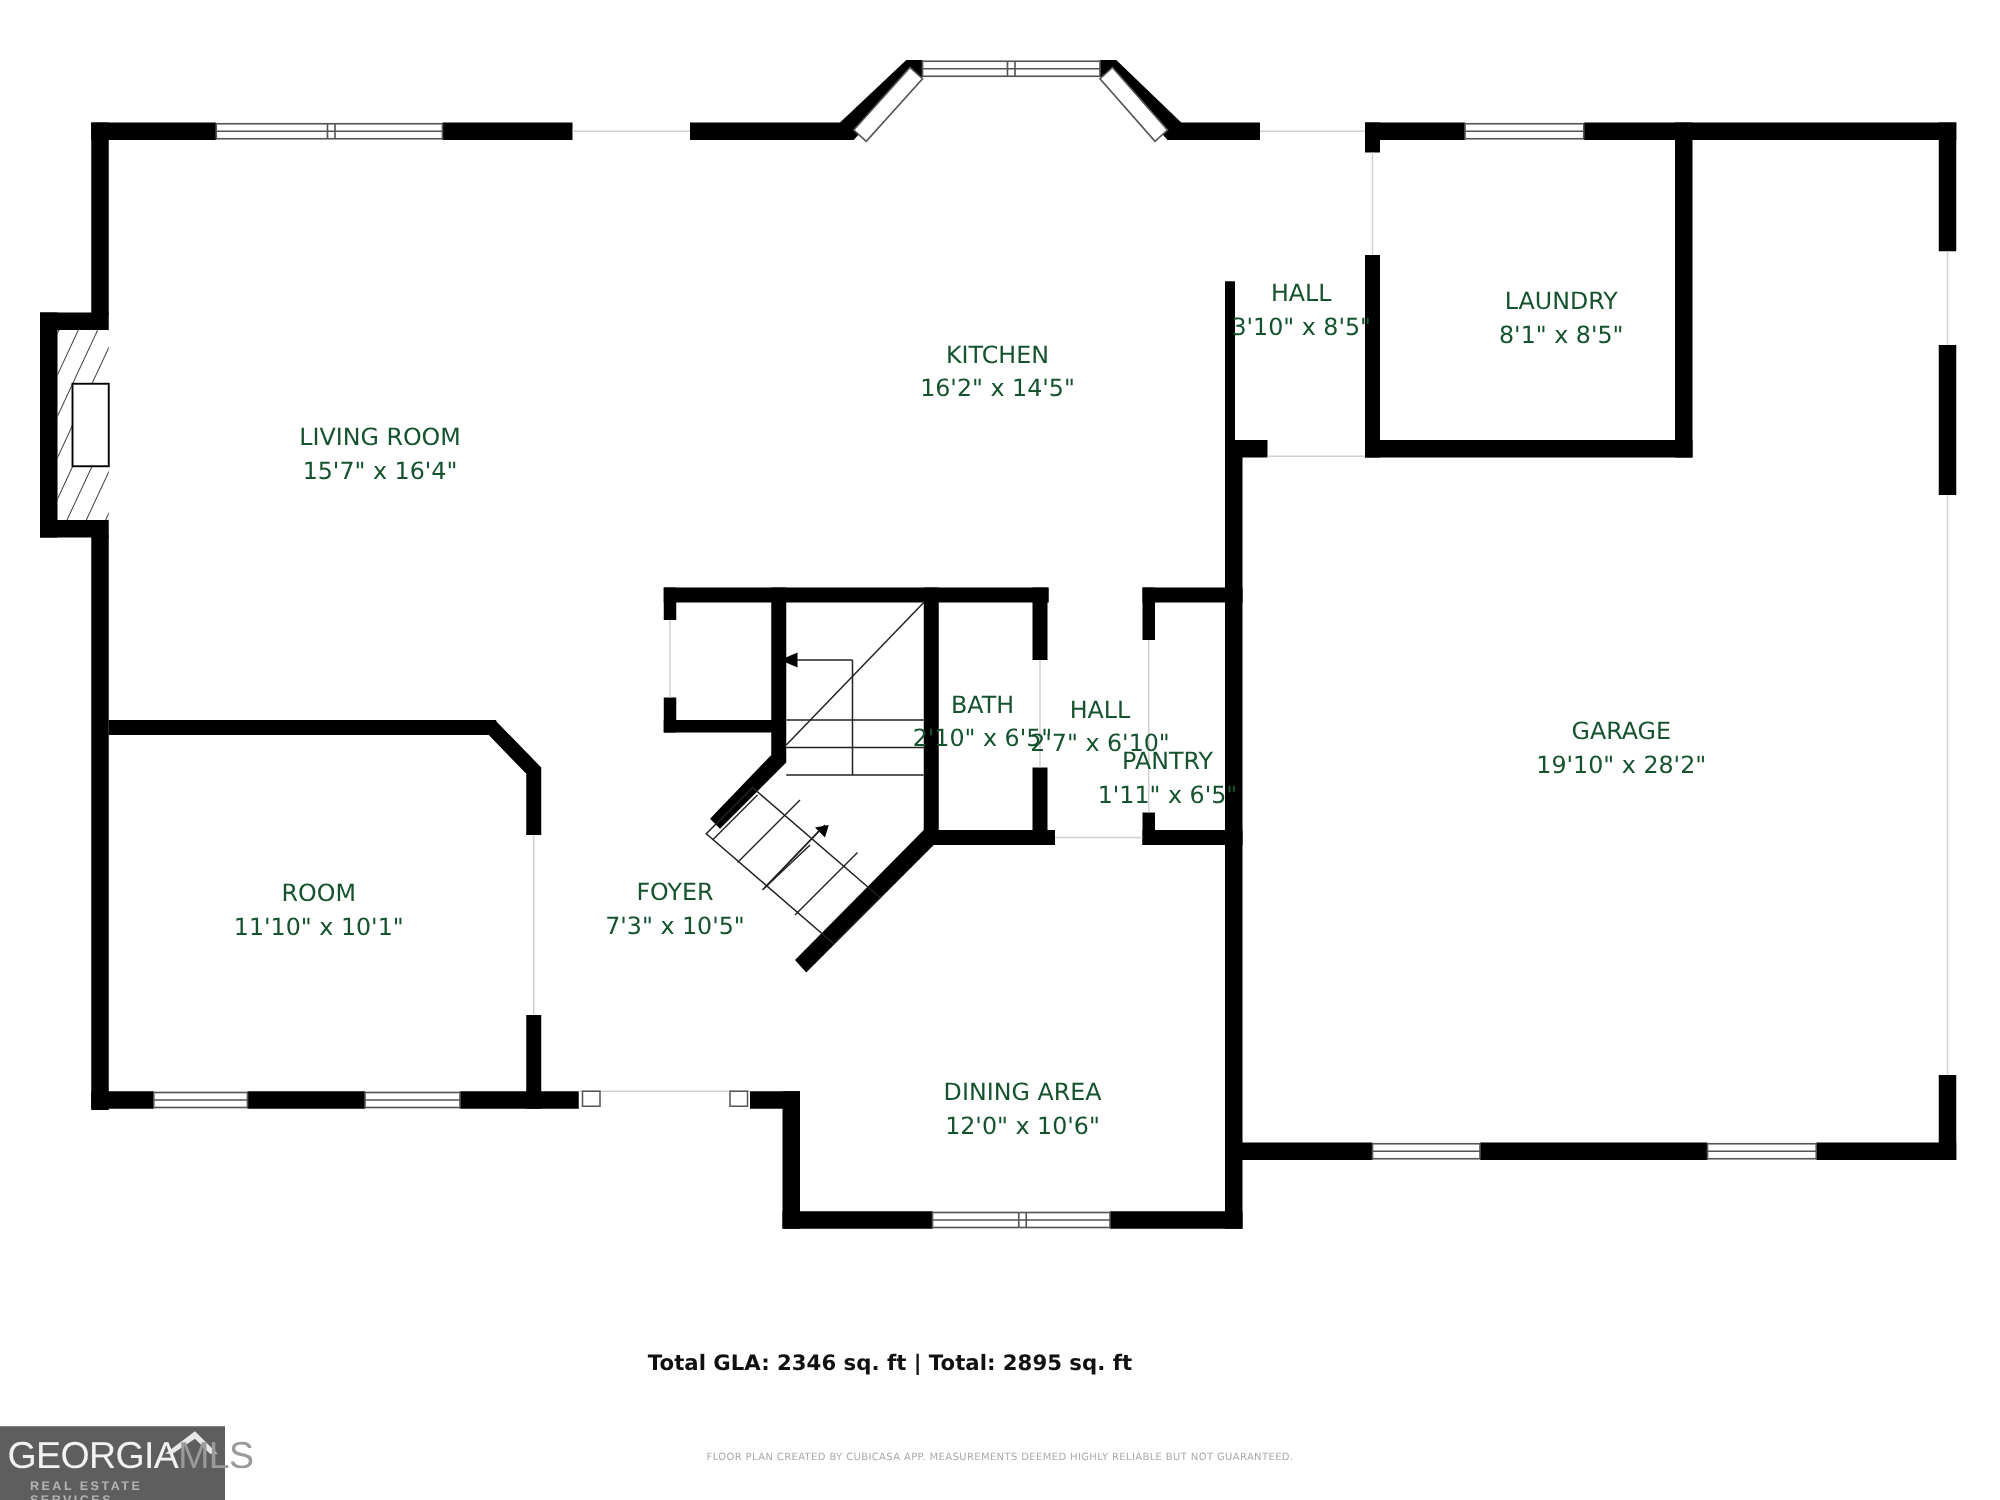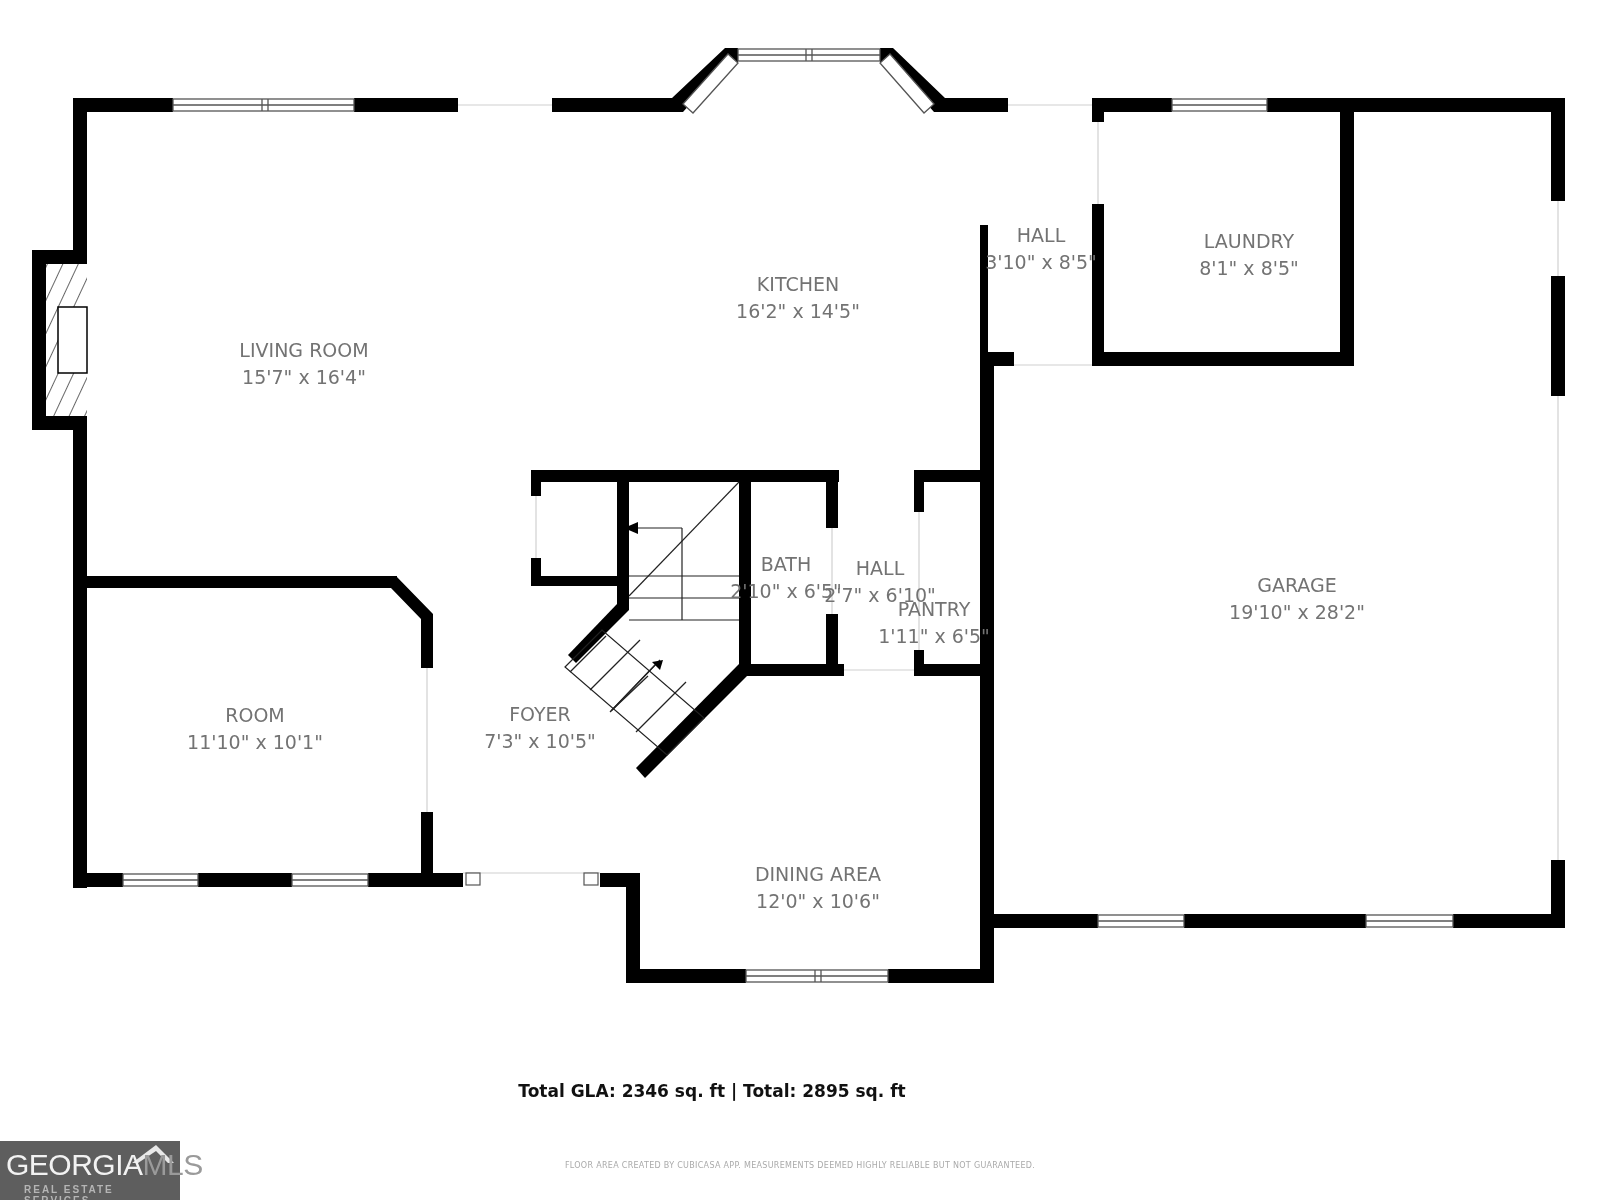--- a/index.html
+++ b/index.html
@@ -1,18 +1,18 @@
 <!DOCTYPE html>
 <html><head>
   <meta charset="utf-8">
   <style>
     html, body { margin: 0; padding: 0; background: #ffffff; }
     body { width: 1600px; height: 1200px; position: relative; overflow: hidden; font-family: "DejaVu Sans", "Liberation Sans", sans-serif; }
     #plan { position: absolute; left: 0; top: 0; width: 1600px; height: 1200px; }
-    .lbl { position: absolute; text-align: center; color: #737373; font-size: 19px; line-height: 27px; white-space: nowrap; transform: translateX(-50%); }
+    .lbl { position: absolute; text-align: center; color: #14532d; font-size: 19px; line-height: 27px; white-space: nowrap; transform: translateX(-50%); }
     .lbl .n, .lbl .d { display: block; }
     .summary { position: absolute; left: 0; width: 1424px; top: 1080px; text-align: center; color: #111; }
     .summary .l1 { font-weight: bold; font-size: 17px; line-height: 23px; }
     .summary .l2, .summary .l3 { font-size: 17px; line-height: 23px; }
     .disclaimer { position: absolute; left: 0; width: 1600px; top: 1161px; text-align: center; font-size: 8px; color: #aaaaaa; letter-spacing: 0.3px; }
     .logo { position: absolute; left: 0; top: 1141px; width: 180px; height: 59px; background: #5e5e5e; }
     .logo .brand { position: absolute; left: 6px; top: 8px; font-size: 30px; line-height: 32px; color: #f2f2f2; letter-spacing: -0.5px; font-family: "Liberation Sans", sans-serif; }
     .logo .brand .mls { color: #9a9a9a; text-align: right; }
     .logo .sub { position: absolute; left: 24px; top: 43px; font-size: 10px; color: #b5b5b5; letter-spacing: 2px; font-weight: bold; font-family: "Liberation Sans", sans-serif; }
     .logo .roof { position: absolute; left: 130px; top: 2px; }
@@ -204,21 +204,21 @@
   <span class="d">7'3" x 10'5"</span>
 </div>
 <div class="lbl" style="left:818px; top:861px;">
   <span class="n">DINING AREA</span>
   <span class="d">12'0" x 10'6"</span>
 </div>
 
 <div class="summary">
   <div class="l1">Total GLA: 2346 sq. ft | Total: 2895 sq. ft</div>
 </div>
-<div class="disclaimer">FLOOR AREA CREATED BY CUBICASA APP. MEASUREMENTS DEEMED HIGHLY RELIABLE BUT NOT GUARANTEED.</div>
+<div class="disclaimer">FLOOR PLAN CREATED BY CUBICASA APP. MEASUREMENTS DEEMED HIGHLY RELIABLE BUT NOT GUARANTEED.</div>
 
 <div class="logo">
   <svg class="roof" width="46" height="22">
     <polygon points="2,20 26,2 44,20 38,20 26,8 8,20" fill="#e8e8e8"></polygon>
   </svg>
   <div class="brand"><span>GEORGIA</span><span class="mls">MLS</span></div>
   <div class="sub">REAL ESTATE SERVICES</div>
 </div>
 
 </body></html>

